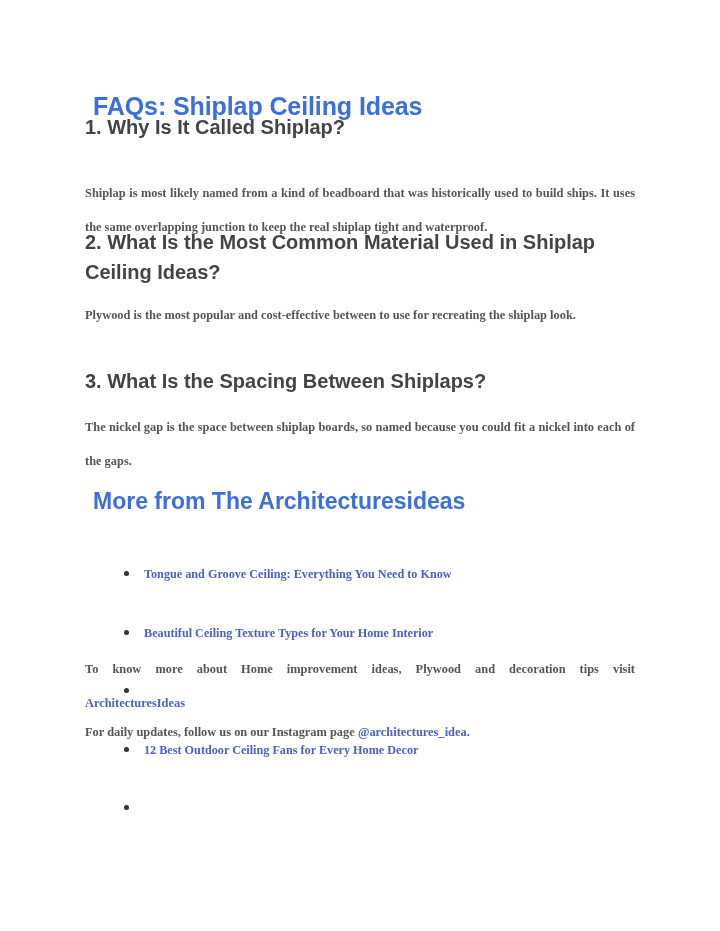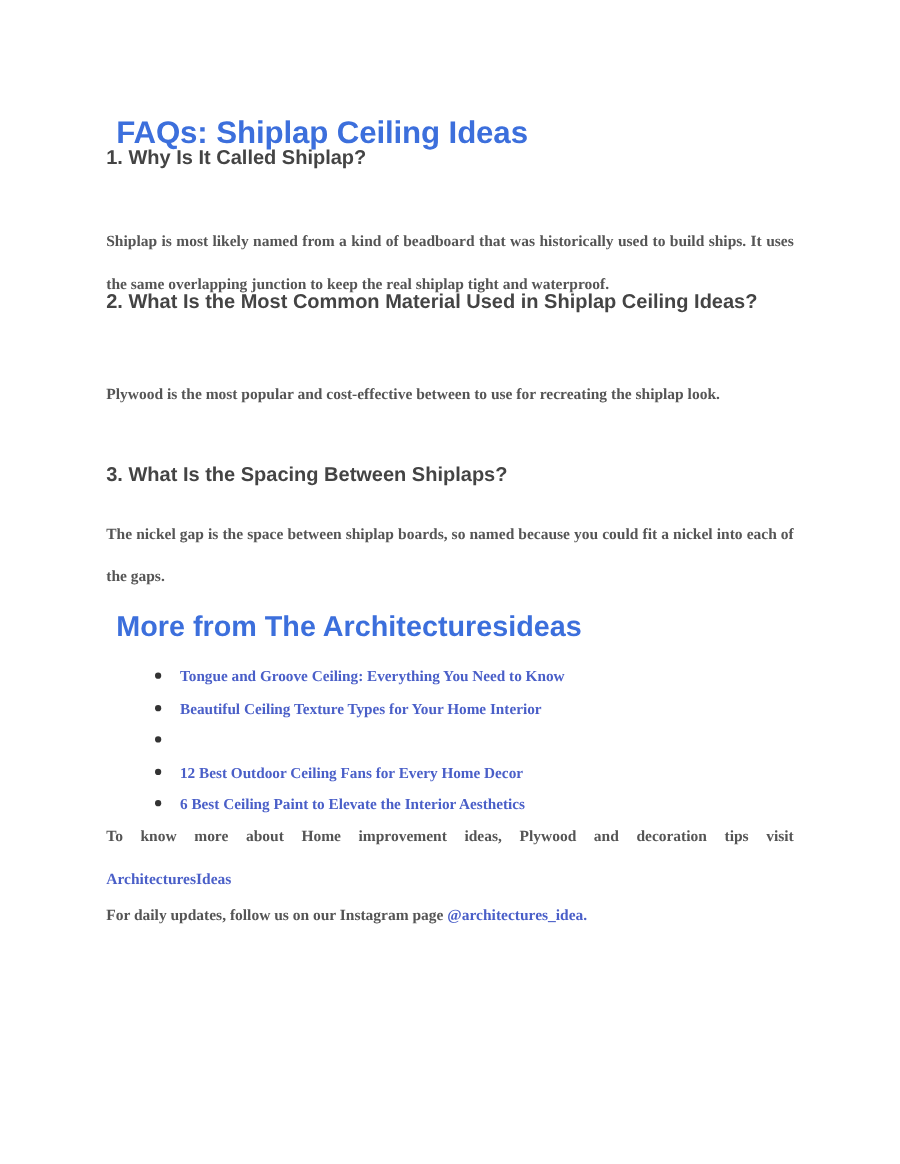--- a/index.html
+++ b/index.html
@@ -30,21 +30,21 @@
       color: #3c6fdc;
       white-space: nowrap;
       letter-spacing: -0.1px;
     }
     .h-q {
       position: absolute;
       left: 0;
       margin: 0;
       font-family: "Liberation Sans", sans-serif;
       font-weight: bold;
-      font-size: 16px;
+      font-size: 20px;
       line-height: 30px;
       color: #444444;
       width: 552px;
     }
     .p-body {
       position: absolute;
       left: 0;
       margin: 0;
       font-family: "Liberation Serif", serif;
       font-weight: bold;
@@ -78,20 +78,21 @@
       list-style: none;
     }
     .link-list li {
       position: relative;
       height: 25.5px;
       line-height: 20px;
       padding-left: 22px;
       font-family: "Liberation Serif", serif;
       font-weight: bold;
       font-size: 12.2px;
+      margin-top: 33px;
     }
     .bullet {
       position: absolute;
       left: 2px;
       top: 7px;
       width: 5px;
       height: 5px;
       border-radius: 50%;
       background: #333333;
     }
@@ -135,21 +136,20 @@
     </li>
     <li>
       <span class="bullet"></span>
     </li>
     <li>
       <span class="bullet"></span>
       <a class="link">12 Best Outdoor Ceiling Fans for Every Home Decor</a>
     </li>
     <li>
       <span class="bullet"></span>
-      <a class="link">6 Best Ceiling Paint to Elevate the Interior Aesthetics</a>
     </li>
   </ul>
 
   <p class="p-body p-justify-all" style="top:652px; line-height:34px;">To know more about Home improvement ideas, Plywood and decoration tips visit</p>
   <p class="p-body" style="top:686px;">
     <a class="inline-link">ArchitecturesIdeas</a>
   </p>
 
   <p class="p-body" style="top:715px;"><span>For daily updates, follow us on our Instagram page </span><a class="inline-link">@architectures_idea</a><span style="color:#4a5fc8;">.</span></p>
 

